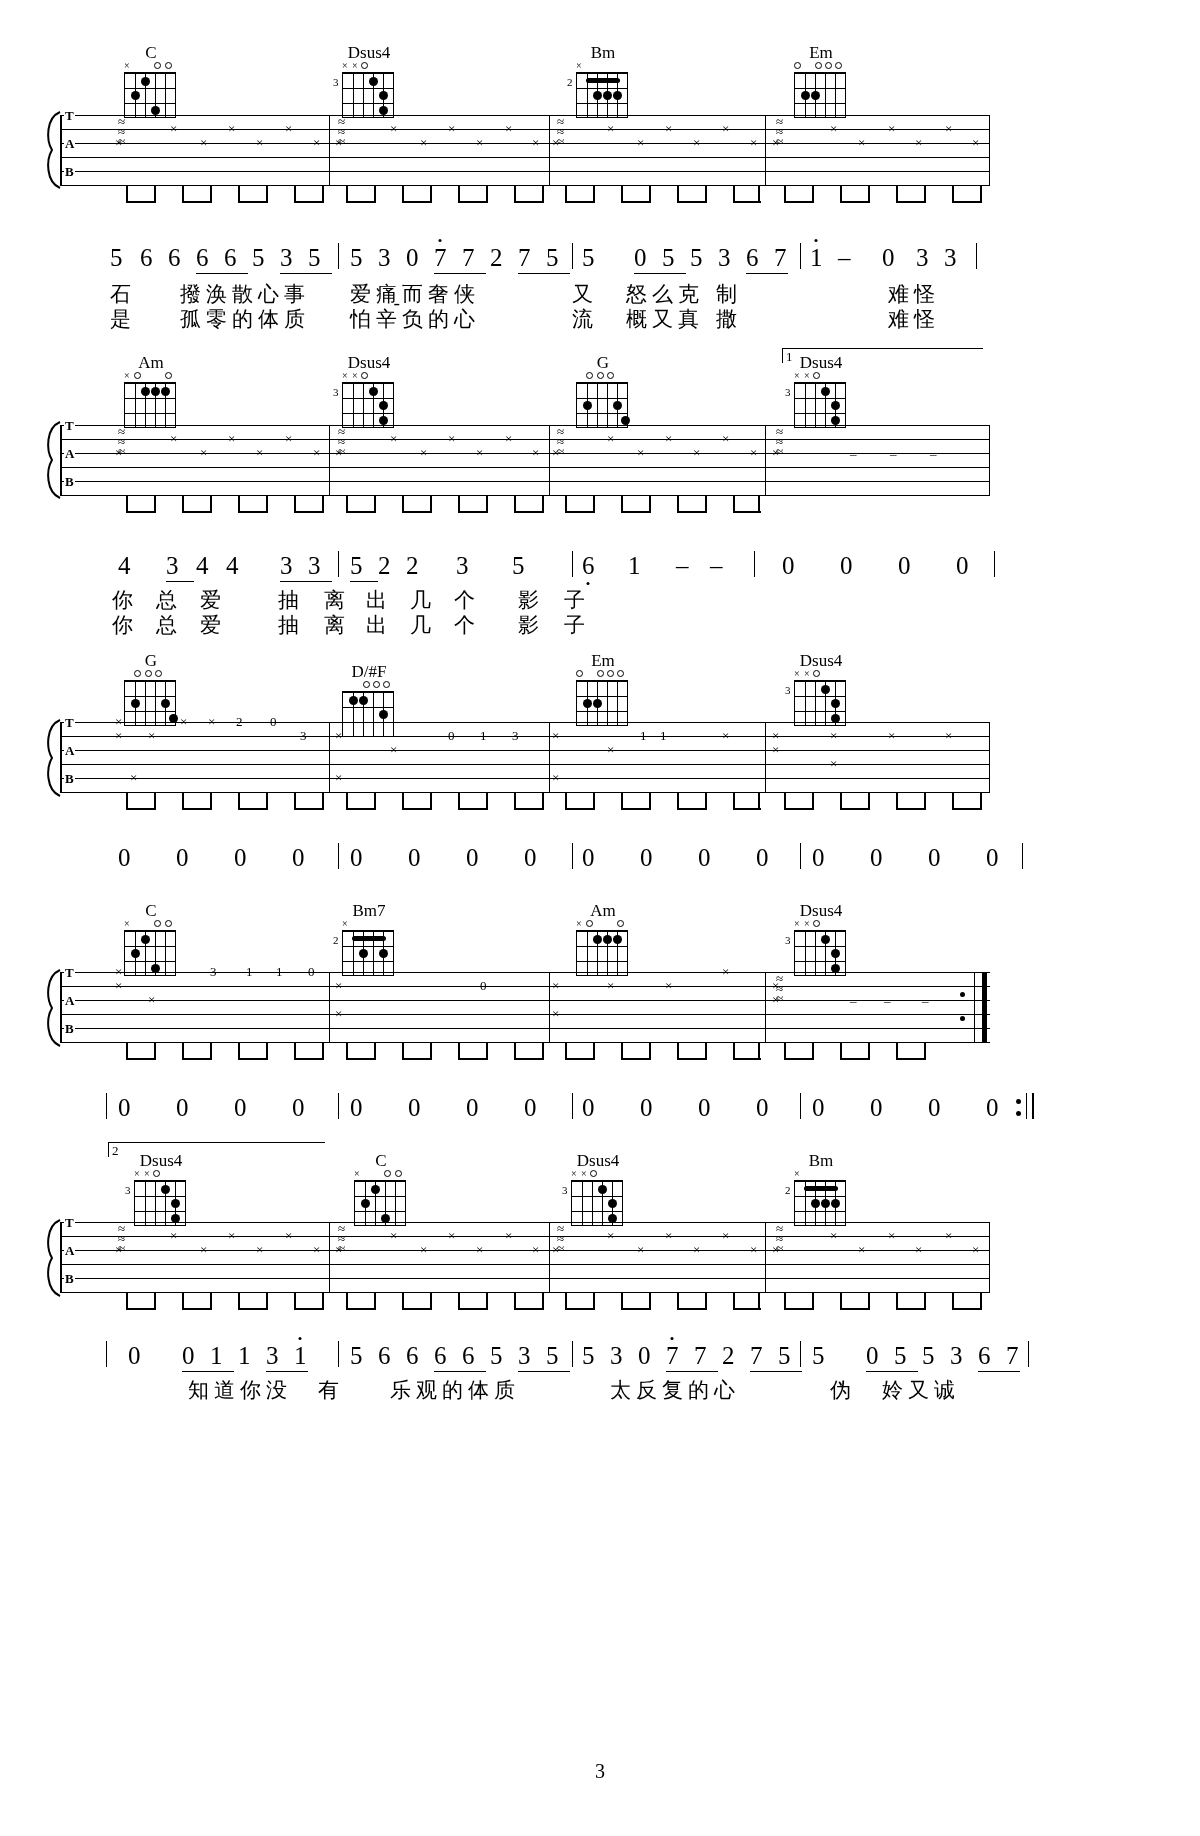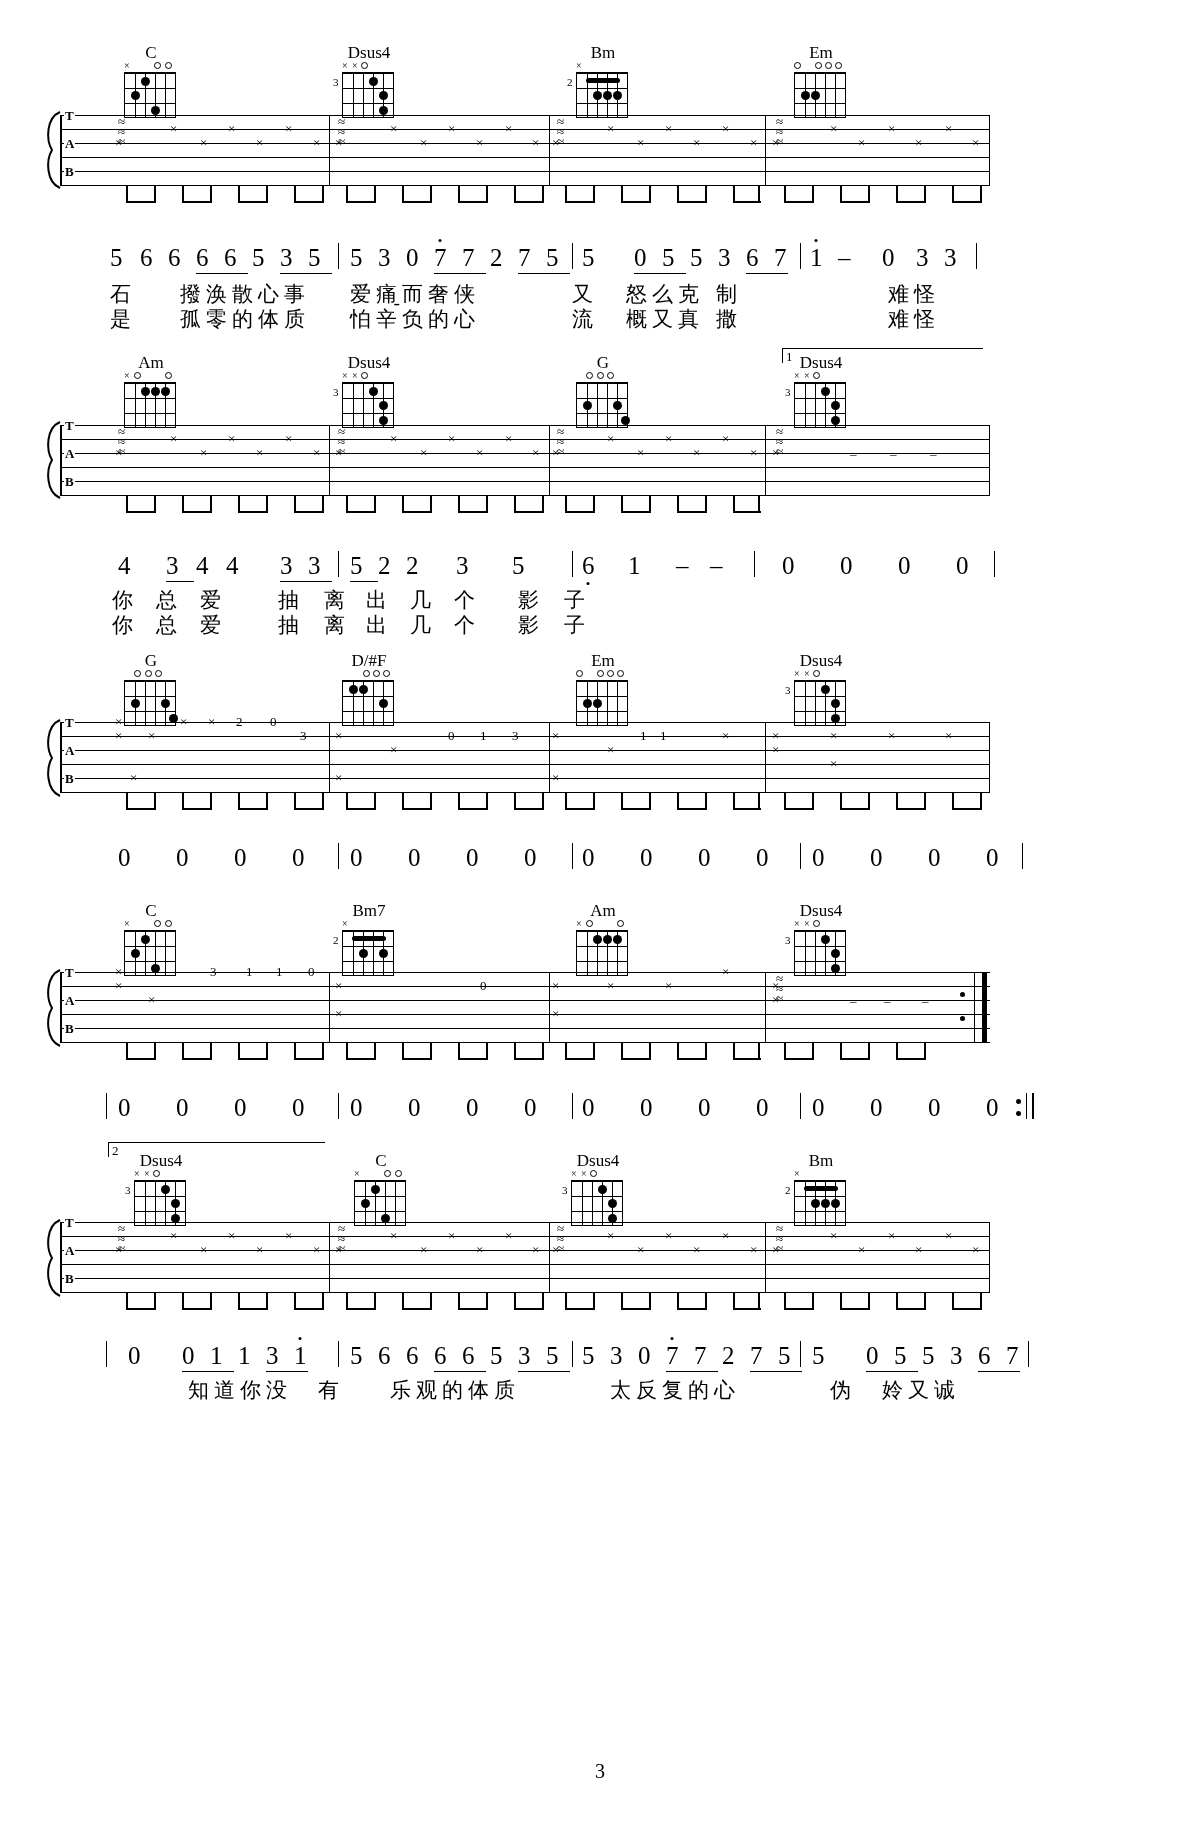--- a/index.html
+++ b/index.html
@@ -667,21 +667,21 @@
       <i class="vline" style="left:30px;"></i>
           <i class="vline" style="left:40px;"></i>
       <i class="hline" style="top:14px;"></i>
           <i class="hline" style="top:29px;"></i>
       <div class="dot" style="left:6px;top:17px;"></div>
       <div class="dot" style="left:36px;top:17px;"></div>
       <div class="dot" style="left:44px;top:32px;"></div>
     </div>
   </div>
 
-  <div class="chord" style="left:336px;top:12px;">
+  <div class="chord" style="left:336px;top:23px;">
     <div class="cname">D/#F</div>
     <div class="topmarks">
       <div class="open" style="left:21px;top:0;"></div>
       <div class="open" style="left:31px;top:0;"></div>
       <div class="open" style="left:41px;top:0;"></div>
     </div>
     <div class="grid">
       <i class="vline" style="left:10px;"></i>
           <i class="vline" style="left:20px;"></i>
       <i class="vline" style="left:30px;"></i>

